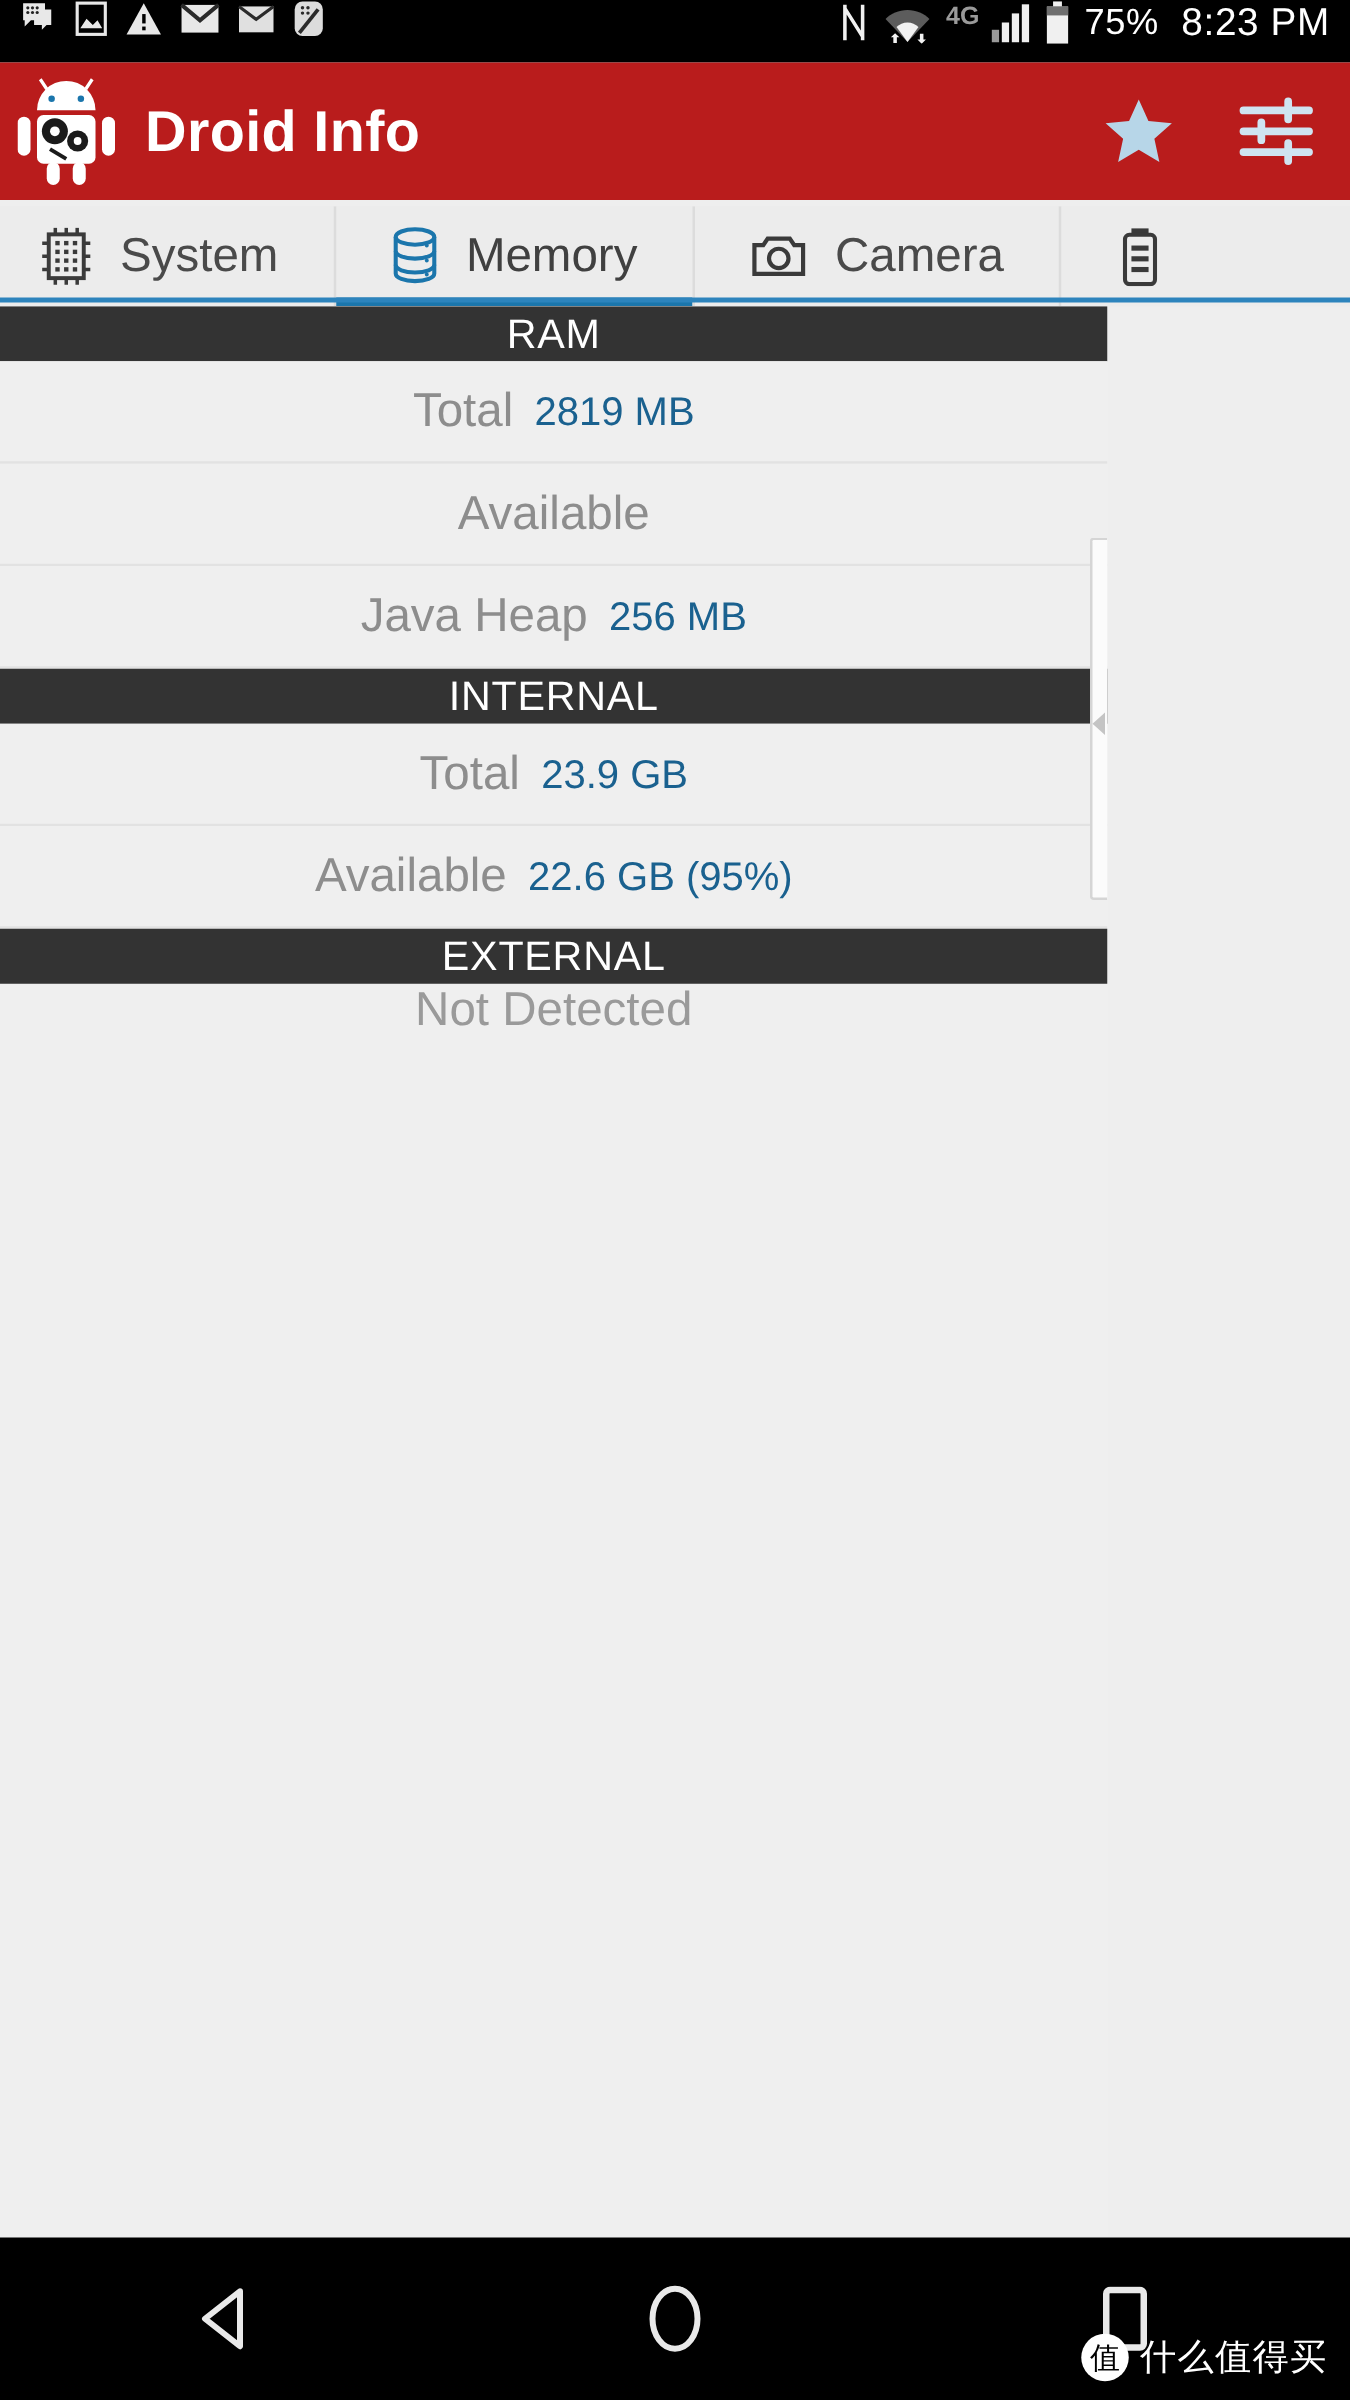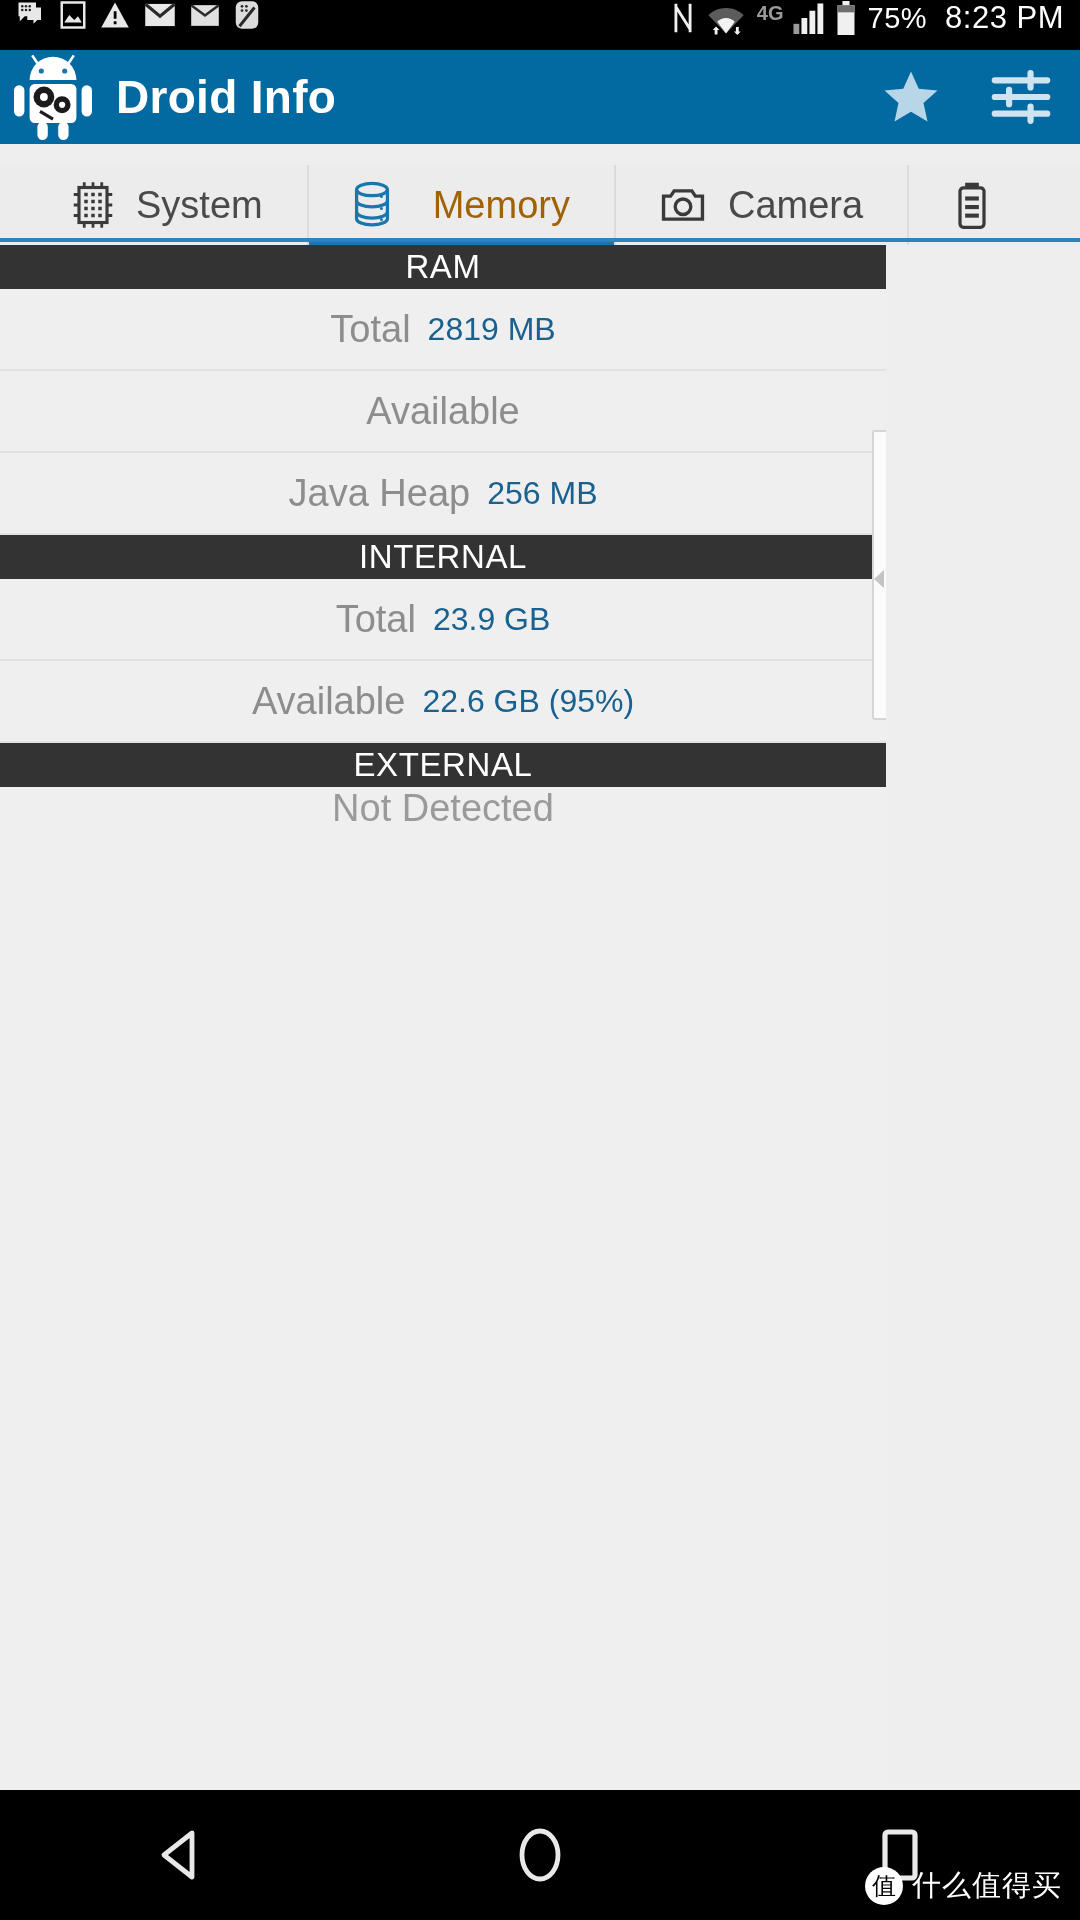--- a/index.html
+++ b/index.html
@@ -25,22 +25,22 @@
   .sb-text {
     color: #ffffff; font-size: 29px; letter-spacing: .5px;
     font-family: Liberation Sans, sans-serif;
   }
   .sb-time { color: #fff; font-size: 31px; margin-left: 6px; letter-spacing: .5px; }
   .net-label { color: #9a9a9a; font-size: 20px; font-weight: bold; align-self: flex-start; margin-top: 2px; margin-right:-4px;}
 
   
   .appbar {
     position: absolute; top: 50px; left: 0;
-    width: 1080px; height: 94px;
-    background: #0369a1;
+    width: 1080px; height: 110px;
+    background: #b91c1c;
     display: flex; align-items: center;
     padding: 0 28px 0 14px;
   }
   .app-logo { width: 78px; height: 86px; flex: 0 0 auto; }
   .app-title {
     color: #ffffff; font-size: 46px; font-weight: bold;
     margin-left: 24px; letter-spacing: .3px;
   }
   .appbar-actions { margin-left: auto; display: flex; align-items: center; gap: 48px; }
   .star-btn, .tune-btn { cursor: pointer; }
@@ -53,26 +53,26 @@
     display: flex; align-items: stretch;
     overflow: hidden;
   }
   .tab {
     position: relative; flex: 0 0 auto;
     display: flex; align-items: center; justify-content: center;
     gap: 22px; padding: 0 44px;
     border-left: 2px solid #dcdcdc;
     height: 80px;
   }
-  .tab:first-child { border-left: none; padding-left: 72px;}
+  .tab:first-child { border-left: none; padding-left: 32px;}
   .tab-label {
     font-size: 38px; color: #4a4a4a; white-space: nowrap;
     font-family: "Liberation Sans", sans-serif;
   }
-  .tab.active .tab-label { color: #a16207; margin-left: 20px; }
+  .tab.active .tab-label { color: #404040; }
   .tab .tab-underline {
     position: absolute; left: 0; right: 0; bottom: 0;
     height: 7px; background: transparent;
   }
   .tab.active .tab-underline { background: #1b76ac; }
   .tabbar-baseline {
     position: absolute; top: 238px; left: 0;
     width: 1080px; height: 4px; background: #2d84bd;
   }
 

